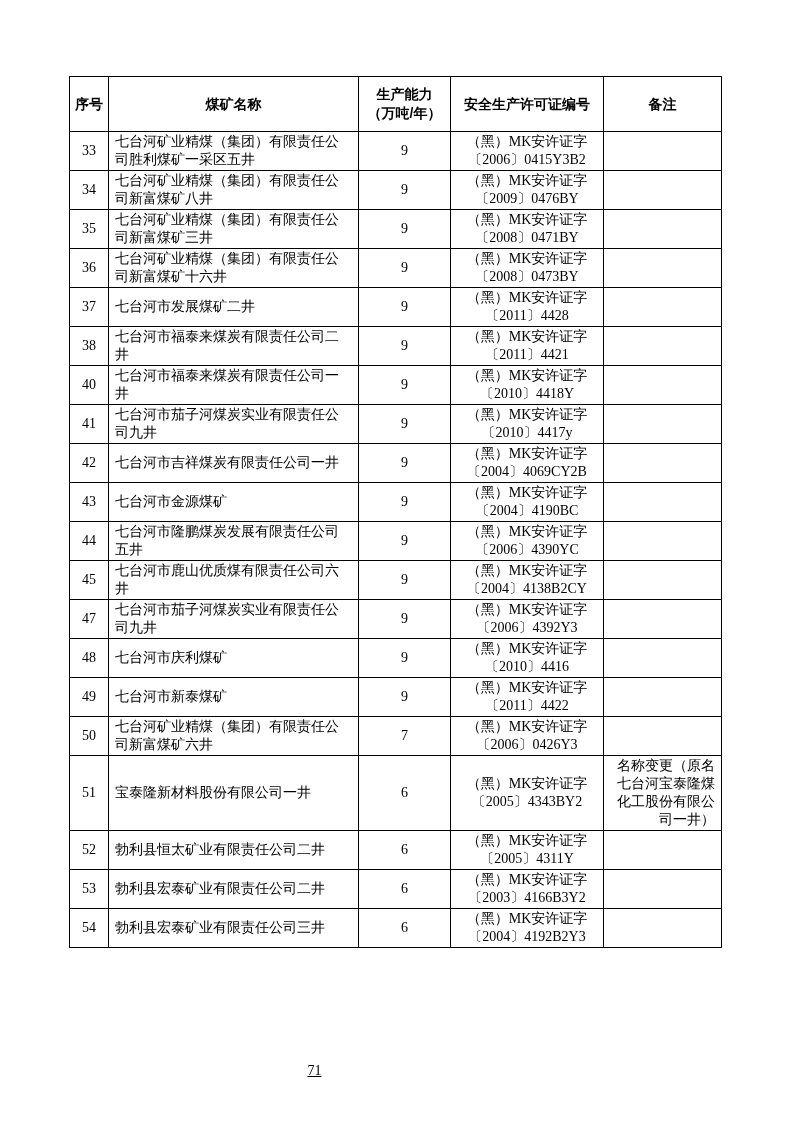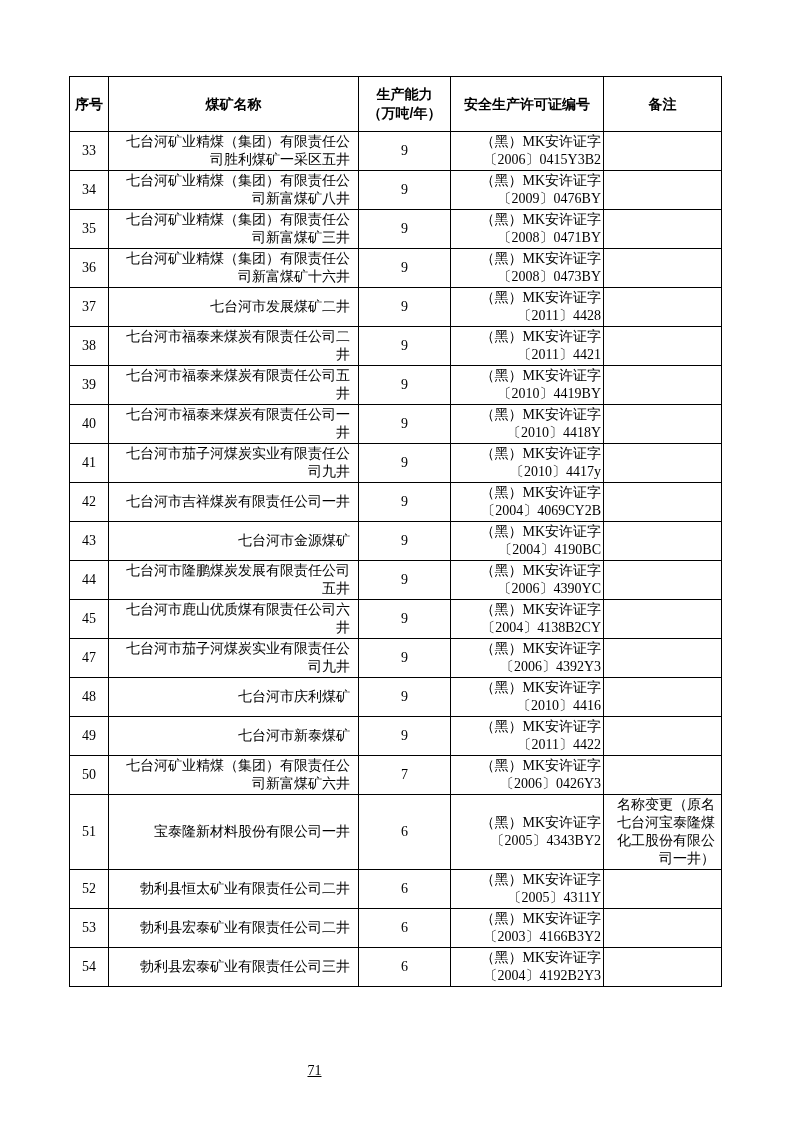--- a/index.html
+++ b/index.html
@@ -41,23 +41,23 @@
     text-align: center;
     padding: 0 2px;
   }
   .doc-table td {
     font-size: 14px;
     line-height: 18px;
     padding: 1px 2px;
   }
   .doc-table tbody tr { height: 39px; }
   td.td-index    { text-align: center; }
-  td.td-name     { text-align: right; padding: 1px 8px 1px 6px; margin-top: 16px; }
+  td.td-name     { text-align: left; padding: 1px 8px 1px 6px; margin-top: 16px; }
   td.td-capacity { text-align: center; }
-  td.td-license  { text-align: right; }
+  td.td-license  { text-align: center; }
   td.td-remark   { text-align: right; padding: 1px 6px; }
 
   .page-number {
     position: absolute;
     top: 1062px;
     left: 0;
     width: 629px;
     text-align: center;
     font-size: 14px;
     line-height: 18px;
@@ -126,27 +126,20 @@
           <td class="td-remark"></td>
         </tr>
         <tr>
           <td class="td-index">38</td>
           <td class="td-name">七台河市福泰来煤炭有限责任公司二井</td>
           <td class="td-capacity">9</td>
           <td class="td-license">（黑）MK安许证字〔2011〕4421</td>
           <td class="td-remark"></td>
         </tr>
         <tr>
-          <td class="td-index">39</td>
-          <td class="td-name">七台河市福泰来煤炭有限责任公司五井</td>
-          <td class="td-capacity">9</td>
-          <td class="td-license">（黑）MK安许证字〔2010〕4419BY</td>
-          <td class="td-remark"></td>
-        </tr>
-        <tr>
           <td class="td-index">40</td>
           <td class="td-name">七台河市福泰来煤炭有限责任公司一井</td>
           <td class="td-capacity">9</td>
           <td class="td-license">（黑）MK安许证字〔2010〕4418Y</td>
           <td class="td-remark"></td>
         </tr>
         <tr>
           <td class="td-index">41</td>
           <td class="td-name">七台河市茄子河煤炭实业有限责任公司九井</td>
           <td class="td-capacity">9</td>

